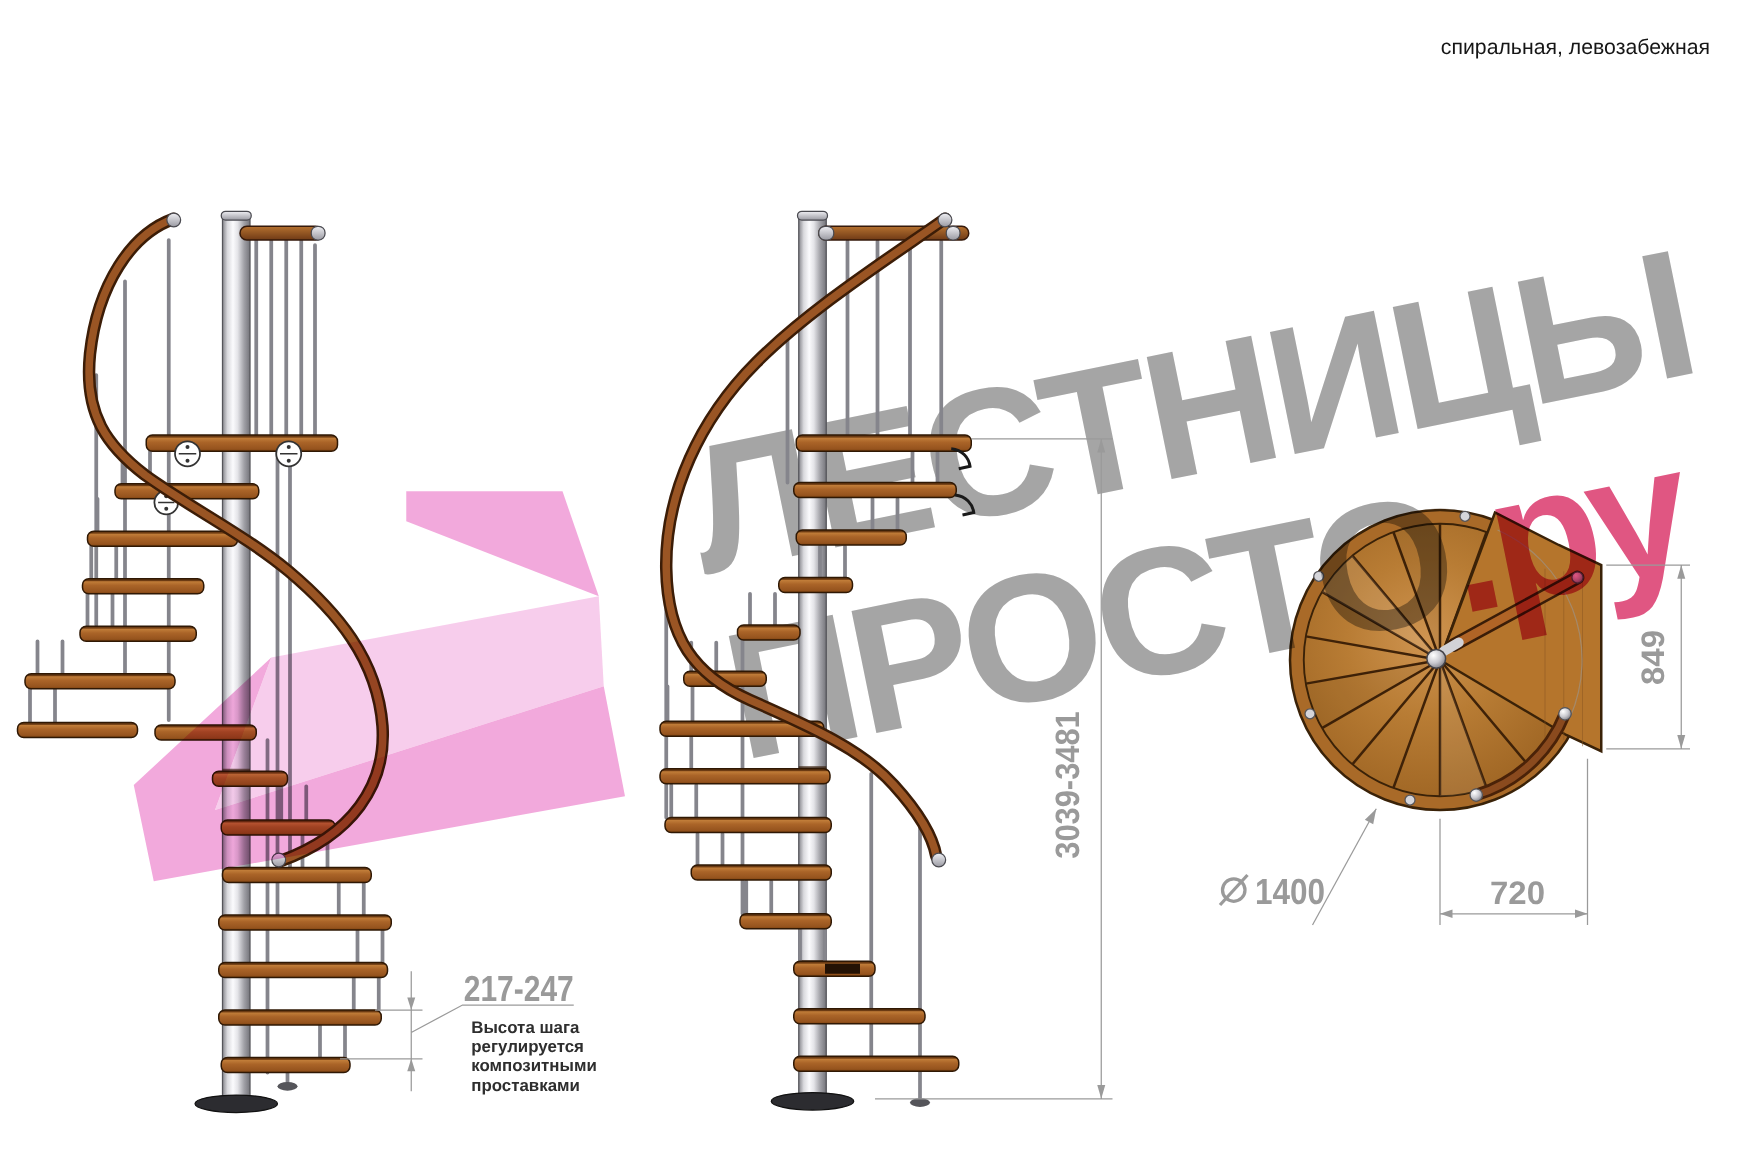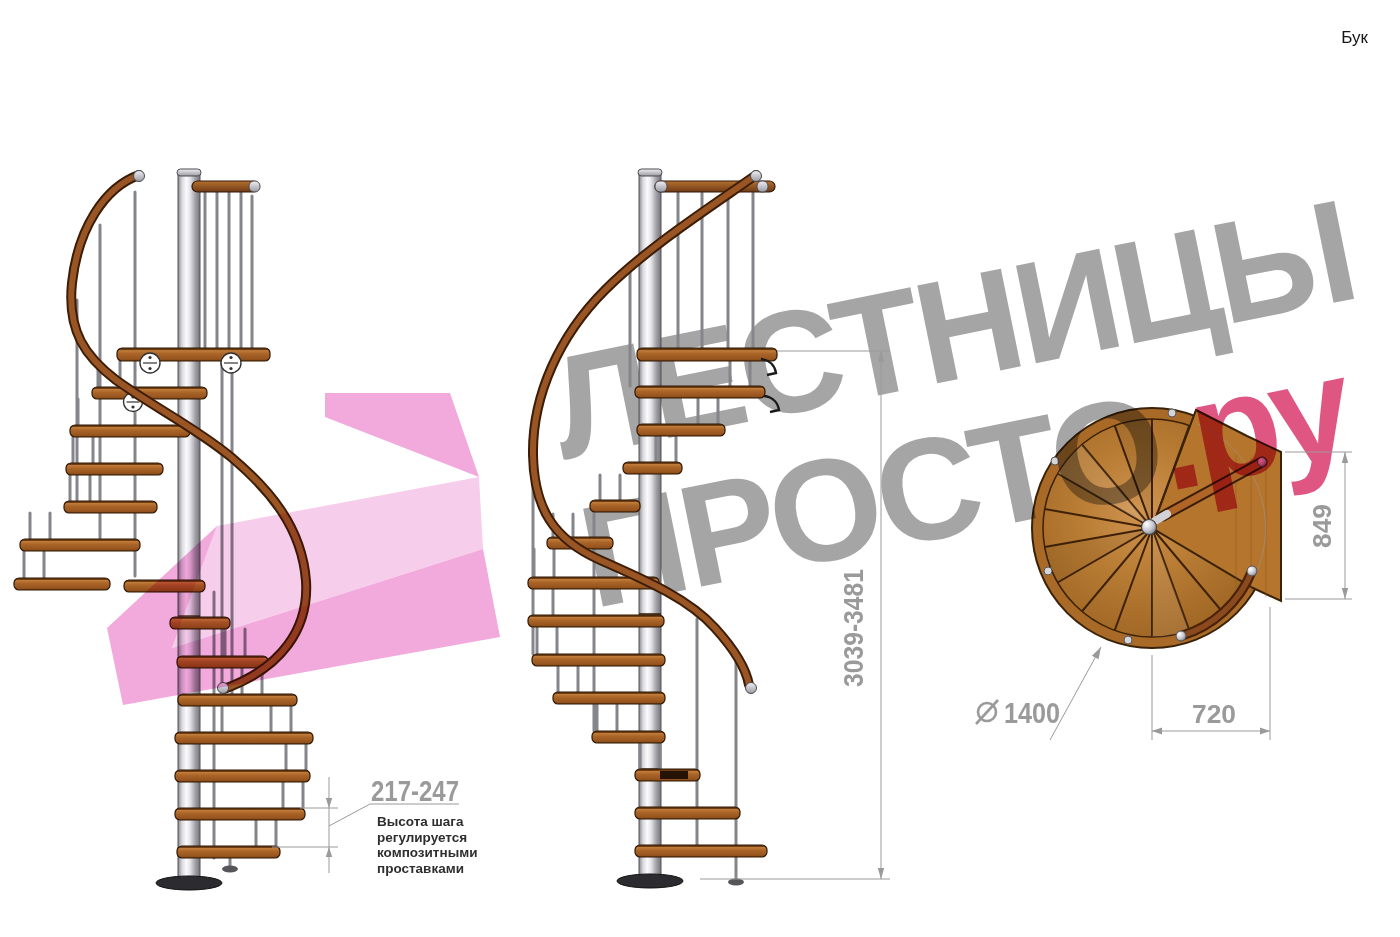--- a/index.html
+++ b/index.html
@@ -272,16 +272,16 @@
       <polygon class="dimarrow" points="0,0 -12,-3.8 -12,3.8" transform="translate(1101,647) rotate(-61.3)"></polygon>
       <g>
         <circle cx="987" cy="712" r="9" fill="none" stroke="#9a9a9a" stroke-width="2.6"></circle>
         <line x1="976" y1="724" x2="998" y2="700" stroke="#9a9a9a" stroke-width="2.6"></line>
       </g>
       <text class="dimtxt" x="1004" y="723" font-size="29" textLength="56" lengthAdjust="spacingAndGlyphs">1400</text>
     </g>
   </svg>
 
   <div id="header">
-    <div>Бук</div>
+    <div>спиральная, левозабежная</div>
   </div>
 
 </div>
 
 </body></html>

